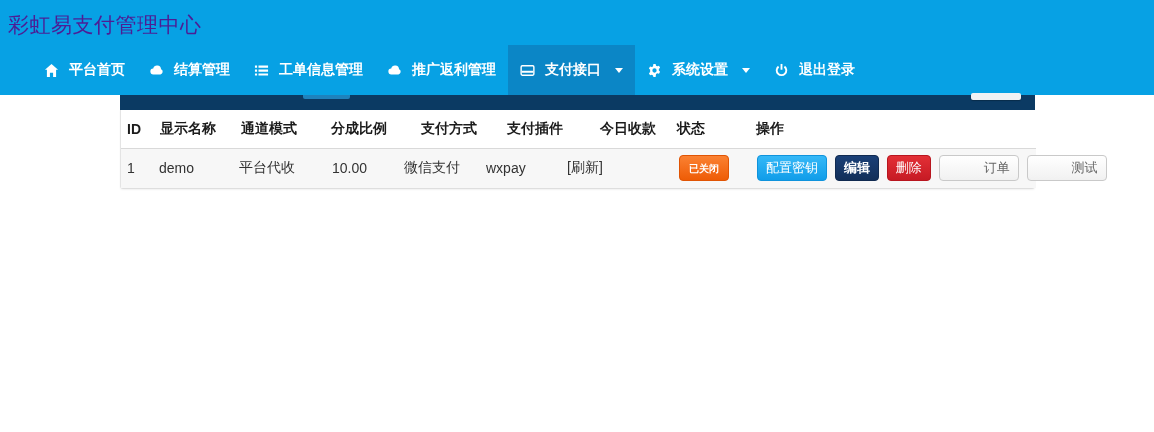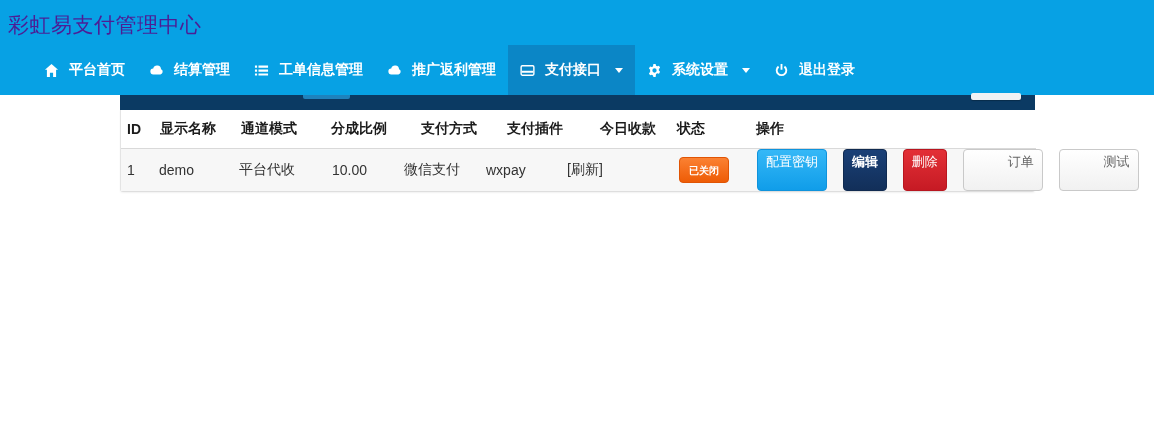--- a/index.html
+++ b/index.html
@@ -35,22 +35,22 @@
     color: #1c1c1c; border-bottom: 1px solid #d9d9d9; white-space: nowrap; overflow: hidden; margin-left: 20px; }
   td { height: 39px; padding: 0 8px 0 6px; font-size: 14px; color: #333; background: #f7f7f7;
     white-space: nowrap; overflow: visible; vertical-align: middle; }
 
   .refresh-link { color: #333; text-decoration: none; cursor: pointer; }
 
   .badge-closed { display: inline-block; height: 26px; line-height: 26px; padding: 0 9px;
     border-radius: 4px; color: #fff; font-size: 10px; font-weight: 600; cursor: pointer;
     background: linear-gradient(#fb8132, #ee5c06); border: 1px solid #e05404; }
 
-  .btn { display: inline-block; height: 42px; line-height: 24px; padding: 0 8px; border-radius: 4px;
-    font-size: 13px; cursor: pointer; margin-right: 12px; border: 1px solid transparent; vertical-align: middle; }
+  .btn { display: inline-block; height: 26px; line-height: 24px; padding: 0 8px; border-radius: 4px;
+    font-size: 13px; cursor: pointer; margin-right: 4px; border: 1px solid transparent; vertical-align: middle; }
   .btn-info    { background: linear-gradient(#35b8f7, #109de9); border-color: #0f93dc; color: #fff; }
   .btn-primary { background: linear-gradient(#1a4077, #122f59); border-color: #102a50; color: #fff; font-weight: bold; }
   .btn-danger  { background: linear-gradient(#e33036, #c61a24); border-color: #b8161f; color: #fff; }
   .btn-default { background: linear-gradient(#ffffff, #f1f1f1); border-color: #c9c9c9; color: #666; padding-left: 44px; }
 </style>
 </head>
 <body>
 
 <div class="topbar">
   <div class="brand">彩虹易支付管理中心</div>

